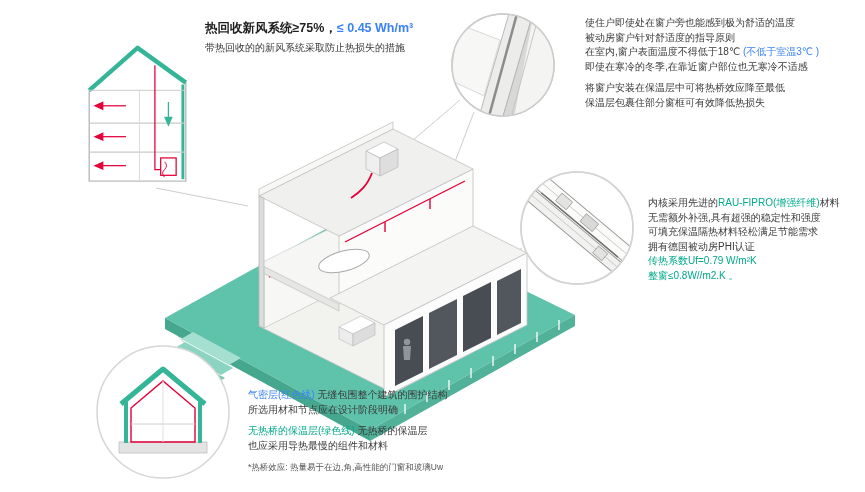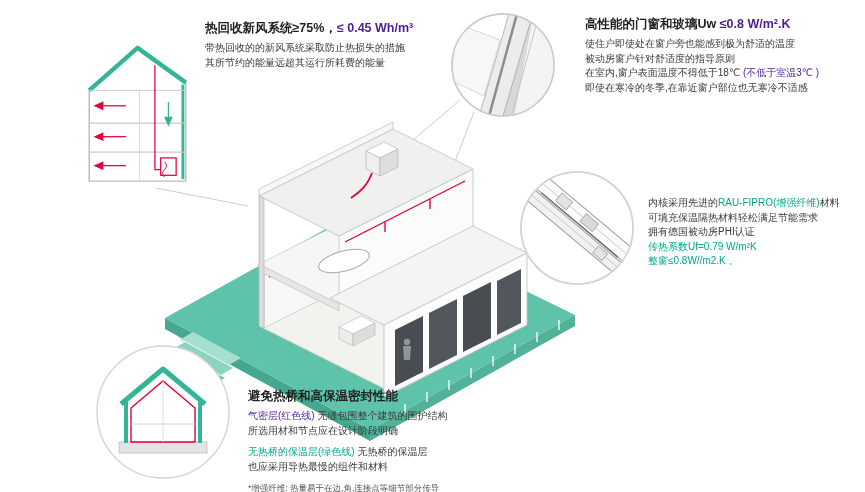--- a/index.html
+++ b/index.html
@@ -4,21 +4,21 @@
 <style>
   * { margin:0; padding:0; box-sizing:border-box; }
   html,body { width:865px; height:492px; background:#ffffff; overflow:hidden;
     font-family:"Liberation Sans","DejaVu Sans",sans-serif; }
   .abs { position:absolute; }
   #stage { position:relative; width:865px; height:492px; background:#fff; }
   .annotation .title { font-size:12.5px; font-weight:bold; color:#1f1f1f; margin-bottom:5px; line-height:1.3; }
   .annotation .line  { font-size:10px; color:#3a3a3a; line-height:1.45; }
   .para { margin-bottom:7px; }
   .para:last-child { margin-bottom:0; }
-  .c-red  { color:#4c1d95; }
+  .c-red  { color:#3b82f6; }
   .c-teal { color:#00a98a; }
   .c-note { font-size:8.5px; color:#555; }
   .b { font-weight:normal; }
   svg { display:block; }
   .z0{z-index:0}.z1{z-index:1}.z2{z-index:2}.z3{z-index:3}
 </style>
 </head>
 <body>
 
 <div id="stage">
@@ -138,21 +138,20 @@
       <line x1="230" y1="142" x2="230" y2="152"></line>
       <line x1="275" y1="119" x2="275" y2="129"></line>
     </g>
   </svg>
 
   <div class="abs z3 annotation" style="left:205px;top:20px;width:280px">
     <div class="title"><span>热回收新风系统≥75%，</span><span class="c-red">≤ 0.45 Wh/m³</span></div>
     <div>
         <div class="para">
           <div class="line"><span>带热回收的的新风系统采取防止热损失的措施</span></div>
-          <div class="line"><span>其所节约的能量远超其运行所耗费的能量</span></div>
         </div>
       </div>
   </div>
 
   <svg class="abs z2" style="left:448px;top:10px" width="110" height="110" viewBox="0 0 110 110">
     <defs>
         <clipPath id="wc">
           <circle cx="55" cy="55" r="51"></circle>
         </clipPath>
       </defs>
@@ -162,27 +161,30 @@
       <polygon points="30,110 62,0 86,0 54,110" fill="#ececeb" stroke="#b8b8b8" stroke-width="1"></polygon>
       <polygon points="54,110 86,0 97,4 66,110" fill="#d8d8d7" stroke="#b0b0b0" stroke-width="0.8"></polygon>
       <line x1="70" y1="0" x2="40" y2="110" stroke="#8c8c8c" stroke-width="2.5"></line>
       <polygon points="86,2 110,12 110,80 66,108" fill="#f4f4f3"></polygon>
       <line x1="90" y1="8" x2="64" y2="104" stroke="#c5c5c5" stroke-width="1"></line>
     </g>
     <circle cx="55" cy="55" r="51" fill="none" stroke="#cccccc" stroke-width="1.5"></circle>
   </svg>
 
   <div class="abs z3 annotation" style="left:585px;top:16px;width:275px">
-    <div class="title"><span>高性能的门窗和玻璃Uw </span><span class="c-red">≤0.8 W/m².K</span></div>
     <div>
         <div class="para">
           <div class="line"><span>使住户即使处在窗户旁也能感到极为舒适的温度</span></div>
           <div class="line"><span>被动房窗户针对舒适度的指导原则</span></div>
           <div class="line"><span>在室内,窗户表面温度不得低于18℃ </span><span class="c-red">(不低于室温3℃ )</span></div>
           <div class="line"><span>即使在寒冷的冬季,在靠近窗户部位也无寒冷不适感</span></div>
+        </div>
+        <div class="para">
+          <div class="line"><span>将窗户安装在保温层中可将热桥效应降至最低</span></div>
+          <div class="line"><span>保温层包裹住部分窗框可有效降低热损失</span></div>
         </div>
       </div>
   </div>
 
   <svg class="abs z2" style="left:517px;top:168px" width="120" height="120" viewBox="0 0 120 120">
     <defs>
         <clipPath id="pc">
           <circle cx="60" cy="60" r="56"></circle>
         </clipPath>
       </defs>
@@ -199,49 +201,49 @@
         <path d="M10,56 h100" stroke="#6f6f6f" stroke-width="1.5"></path>
       </g>
     </g>
     <circle cx="60" cy="60" r="56" fill="none" stroke="#d4d4d4" stroke-width="1.5"></circle>
   </svg>
 
   <div class="abs z3 annotation" style="left:648px;top:196px;width:218px">
     <div>
         <div class="para">
           <div class="line"><span>内核采用先进的</span><span class="c-teal">RAU-FIPRO(增强纤维)</span><span>材料</span></div>
+          <div class="line"><span>无需额外补强,具有超强的稳定性和强度</span></div>
           <div class="line"><span>可填充保温隔热材料轻松满足节能需求</span></div>
           <div class="line"><span>拥有德国被动房PHI认证</span></div>
           <div class="line"><span class="c-teal b">传热系数Uf=0.79 W/m²K</span></div>
           <div class="line"><span class="c-teal b">整窗≤0.8W//m2.K 。</span></div>
         </div>
       </div>
   </div>
 
   <svg class="abs z2" style="left:93px;top:342px" width="140" height="140" viewBox="0 0 140 140">
     <circle cx="70" cy="70" r="66" fill="#ffffff" stroke="#d6d6d6" stroke-width="1.5"></circle>
     <rect x="26" y="100" width="88" height="11" fill="#e3e3e3" stroke="#bdbdbd" stroke-width="0.8"></rect>
     <path d="M28,62 L70,27 L112,62" fill="none" stroke="#35b597" stroke-width="5" stroke-linejoin="round"></path>
     <line x1="33" y1="60" x2="33" y2="101" stroke="#35b597" stroke-width="4"></line>
     <line x1="107" y1="60" x2="107" y2="101" stroke="#35b597" stroke-width="4"></line>
     <path d="M38,66 L70,39 L102,66 L102,100 L38,100 Z" fill="none" stroke="#e4003a" stroke-width="1.4"></path>
     <line x1="38" y1="82" x2="102" y2="82" stroke="#d0d0d0" stroke-width="1"></line>
     <line x1="70" y1="39" x2="70" y2="100" stroke="#e0e0e0" stroke-width="1"></line>
   </svg>
 
   <div class="abs z3 annotation" style="left:248px;top:388px;width:320px">
-    <div class="title"><span>避免热桥和高保温密封性能</span></div>
     <div>
         <div class="para">
           <div class="line"><span class="c-red">气密层(红色线)</span><span> 无缝包围整个建筑的围护结构</span></div>
           <div class="line"><span>所选用材和节点应在设计阶段明确</span></div>
         </div>
         <div class="para">
           <div class="line"><span class="c-teal">无热桥的保温层(绿色线)</span><span> 无热桥的保温层</span></div>
           <div class="line"><span>也应采用导热最慢的组件和材料</span></div>
         </div>
         <div class="para">
-          <div class="line"><span class="c-note">*增强纤维: 热量易于在边,角,连接点等细节部分传导</span></div>
+          <div class="line"><span class="c-note">*热桥效应: 热量易于在边,角,高性能的门窗和玻璃Uw</span></div>
         </div>
       </div>
   </div>
 
 </div>
 
 </body></html>

